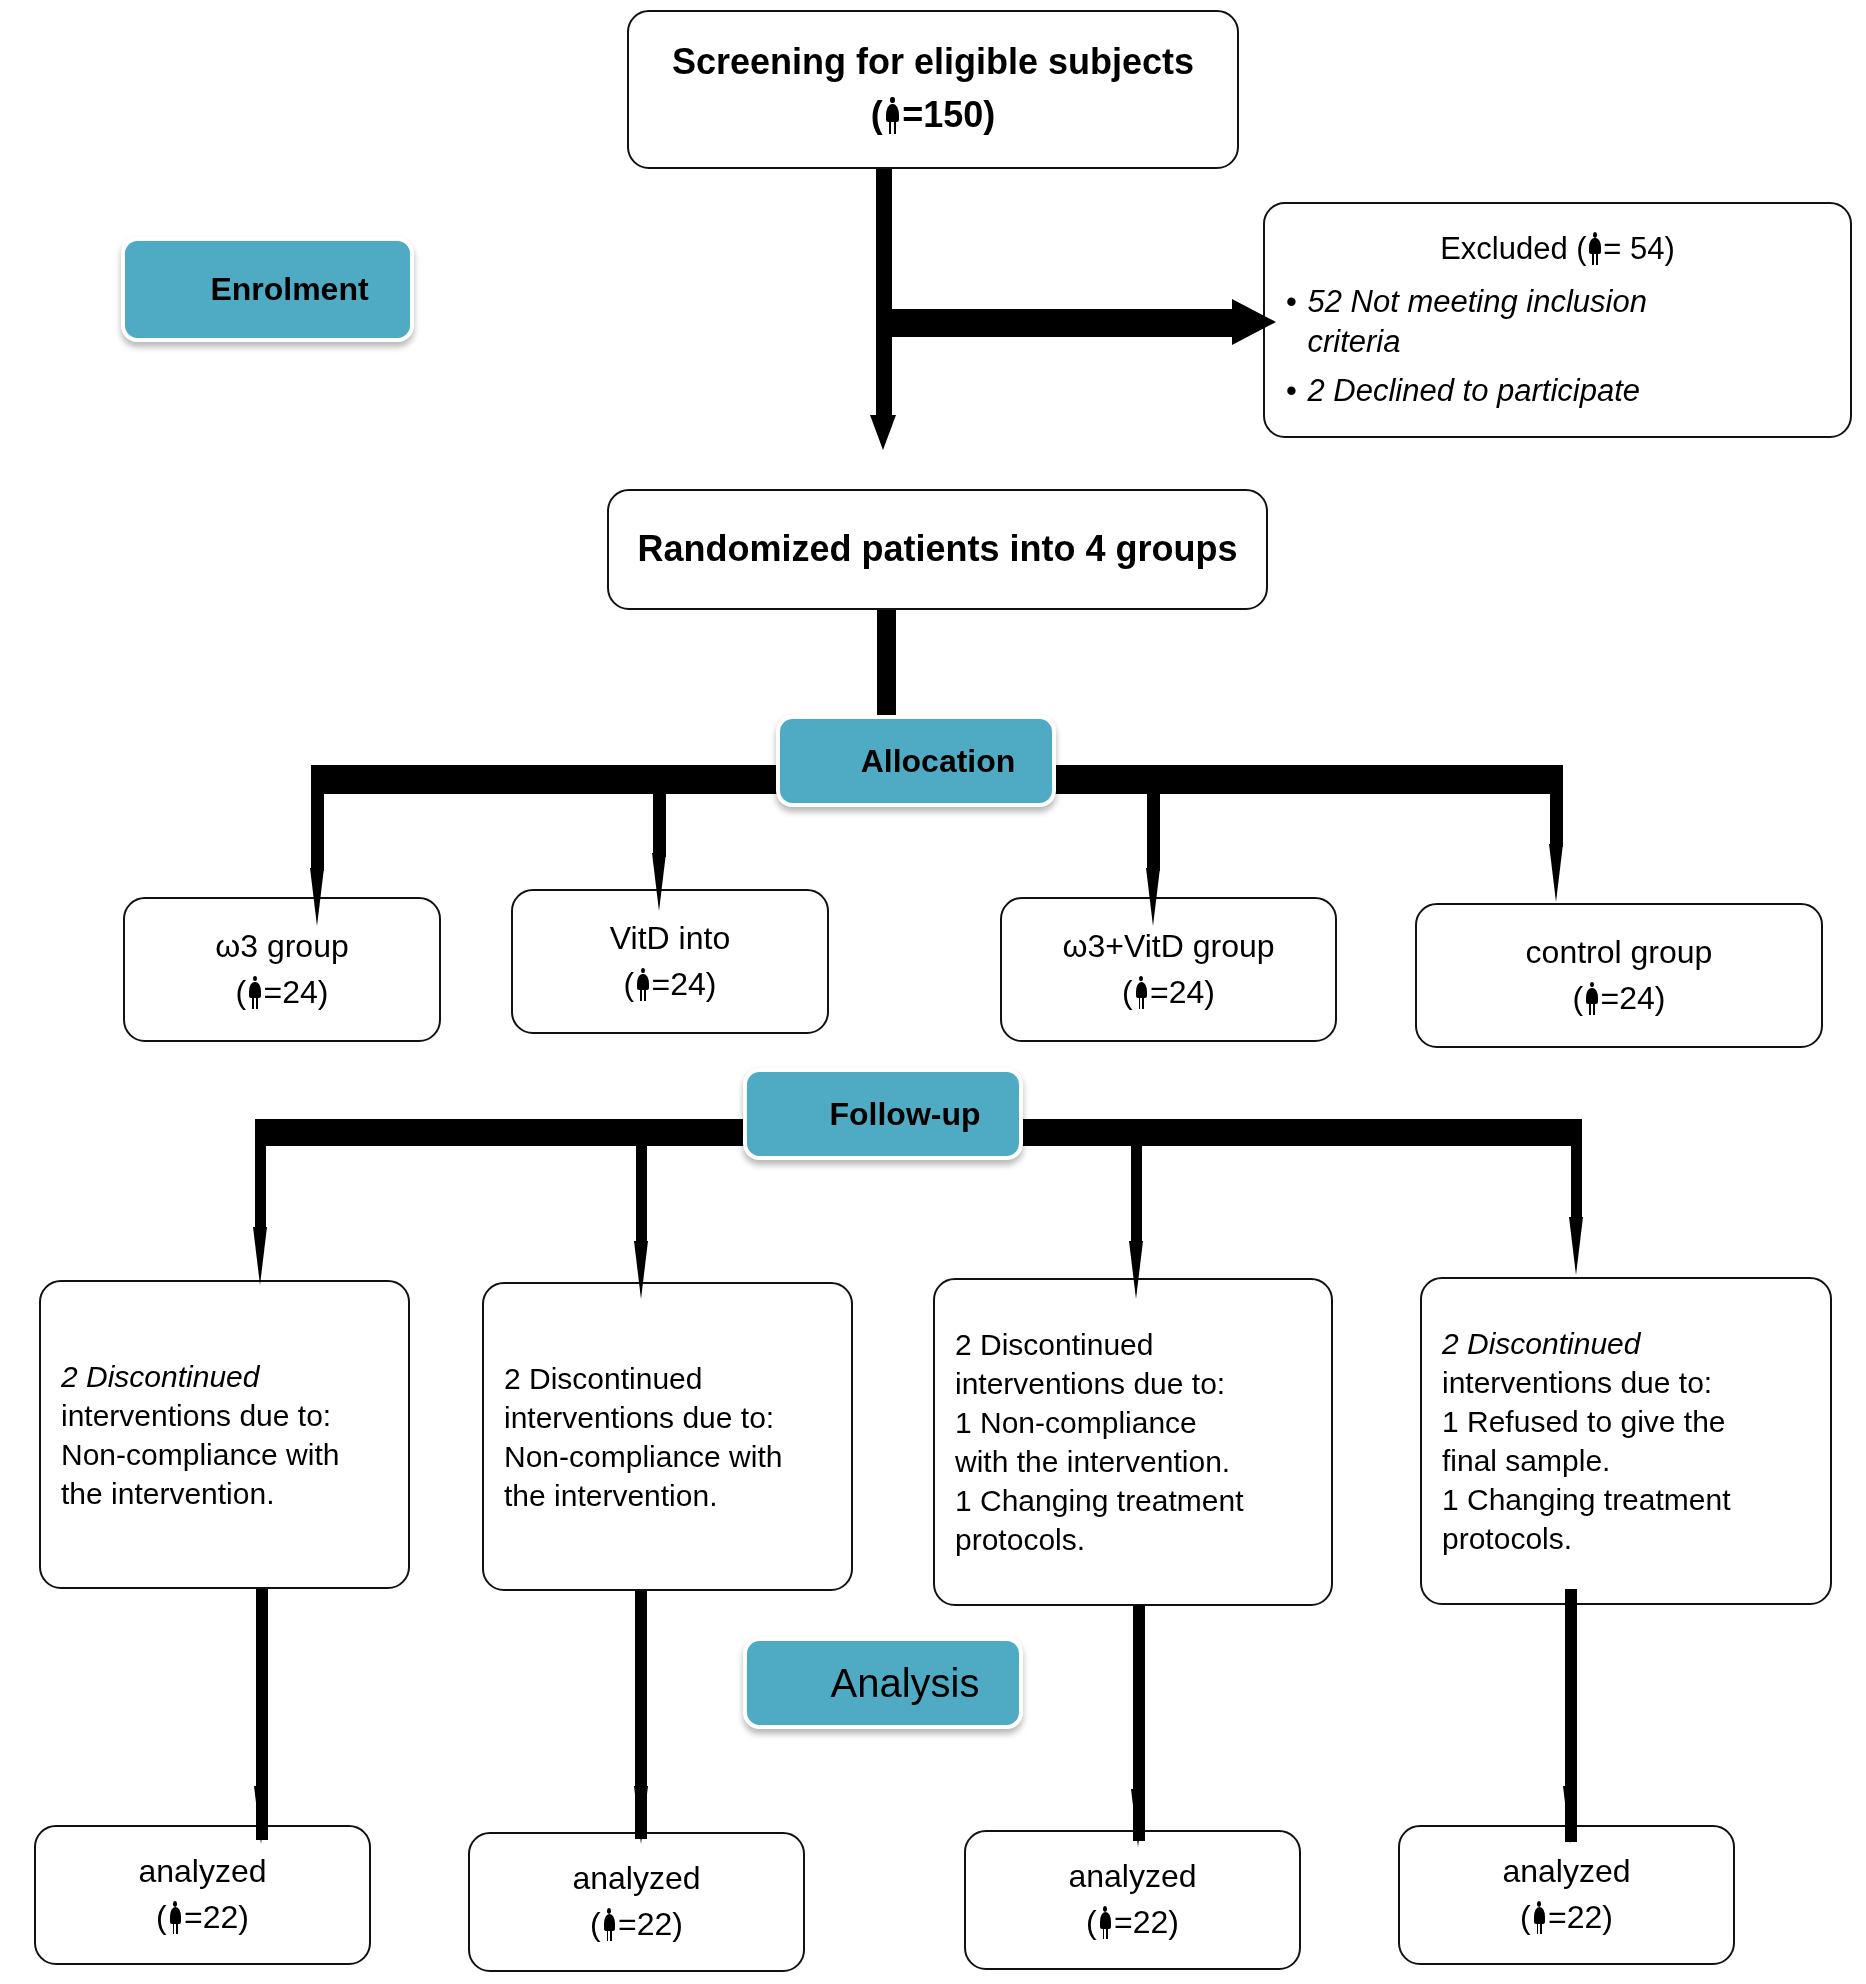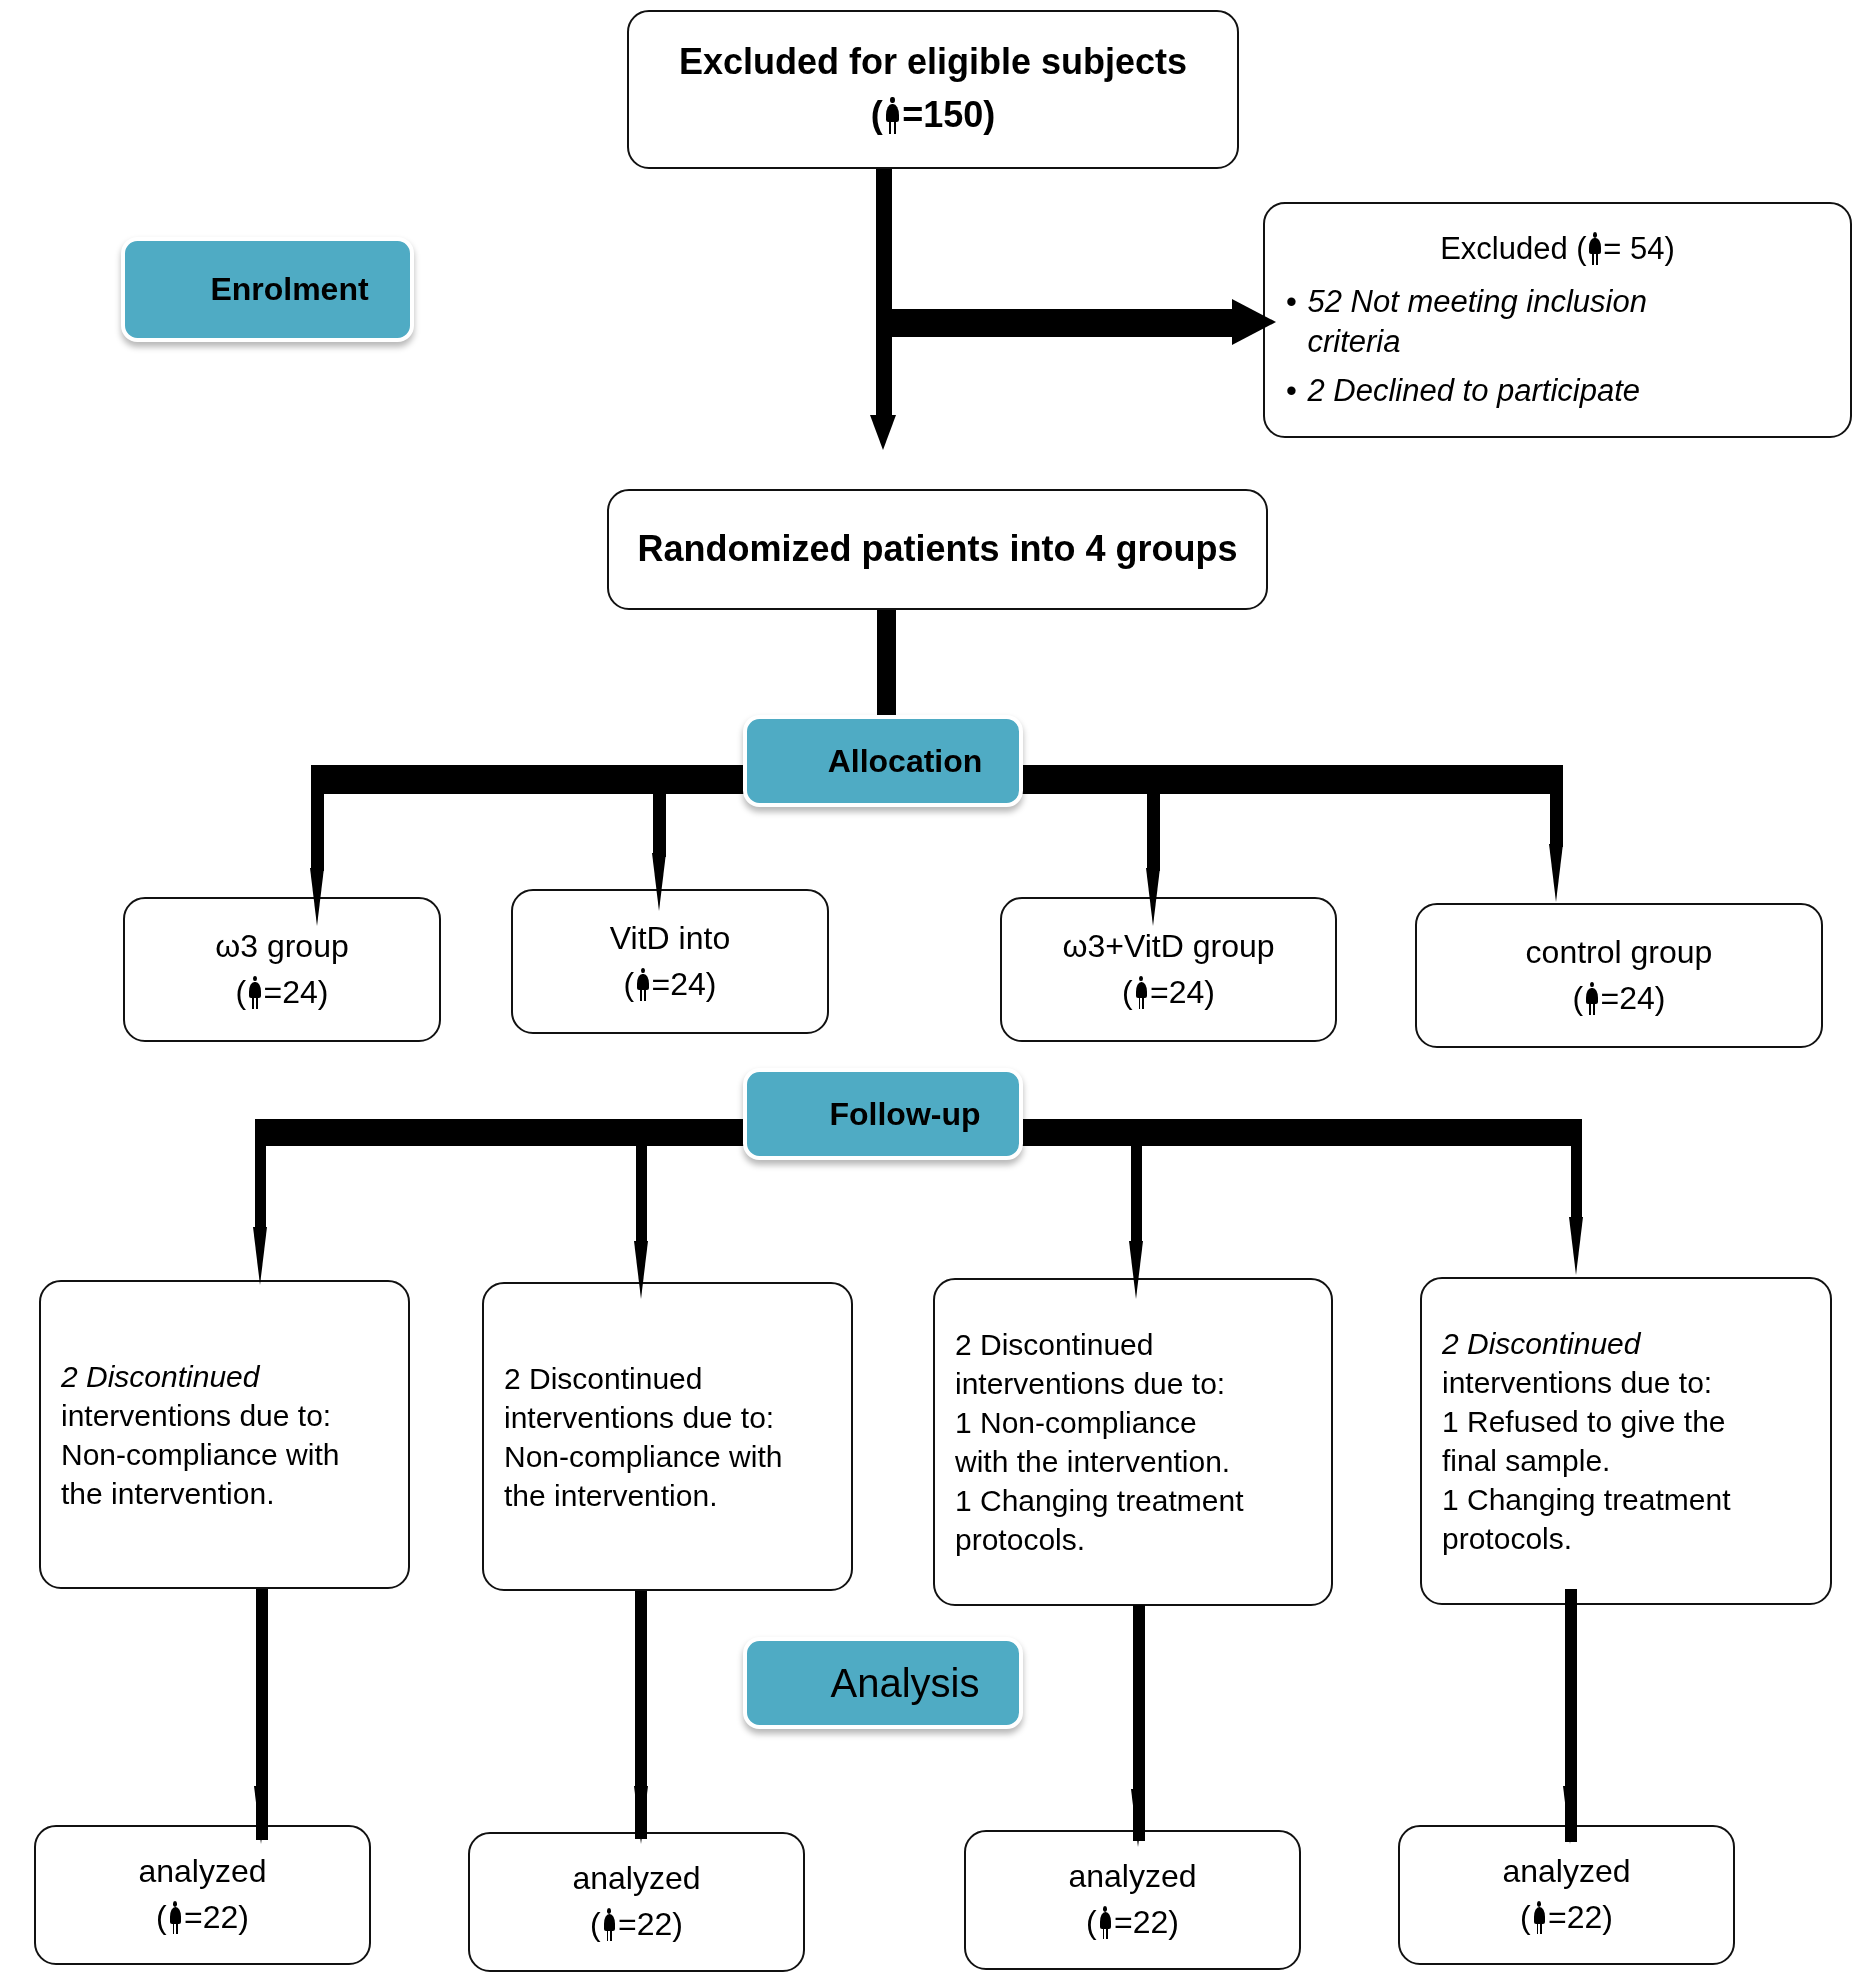--- a/index.html
+++ b/index.html
@@ -84,21 +84,21 @@
           border-radius:46% 46% 18% 18% / 60% 60% 12% 12%;}
   .p-lleg{left:33%;top:68%;width:11%;height:34%;}
   .p-rleg{left:56%;top:68%;width:11%;height:34%;}
 </style>
 </head>
 <body>
 
 <div id="root">
 
   <div class="box center" style="left:627px;top:9.6px;width:612px;height:159px;">
-    <div class="line b-bold" style="font-size:36px;">Excluded for eligible subjects</div>
+    <div class="line b-bold" style="font-size:36px;">Screening for eligible subjects</div>
     <div class="line b-bold" style="font-size:36px;margin-top:6.7px;"><span>(</span><span class="person"><i class="p-head"></i><i class="p-body"></i><i class="p-lleg"></i><i class="p-rleg"></i></span><span>=150)</span></div>
   </div>
 
   <div class="vline" style="left:876px;top:169px;width:16.4px;height:256px;"></div>
 
   <div class="hbar" style="left:876px;top:309px;width:357px;height:28px;"></div>
   <div class="arrow-right" style="left:1232px;top:299px;"></div>
   <div class="arrow-down" style="left:870px;top:415px;"></div>
 
   <div class="stage" style="left:121px;top:237px;width:293px;height:105px;">
@@ -132,21 +132,21 @@
 
   <div class="vline" style="left:311px;top:765px;width:12.5px;height:106px;"></div>
   <div class="vline" style="left:653px;top:765px;width:12.5px;height:92px;"></div>
   <div class="vline" style="left:1147px;top:765px;width:12.5px;height:106px;"></div>
   <div class="vline" style="left:1550px;top:765px;width:12.5px;height:82px;"></div>
   <div class="arrow-down thin" style="left:310px;top:868px;"></div>
   <div class="arrow-down thin" style="left:652px;top:853px;"></div>
   <div class="arrow-down thin" style="left:1146px;top:868px;"></div>
   <div class="arrow-down thin" style="left:1549px;top:844px;"></div>
 
-  <div class="stage" style="left:743px;top:715px;width:280px;height:92px;">
+  <div class="stage" style="left:776px;top:715px;width:280px;height:92px;">
     <span style="font-size:32px;font-weight:bold;">Allocation</span>
   </div>
 
   <div class="box center" style="left:123px;top:897px;width:318px;height:145px;">
     <div class="line" style="font-size:32px;">ω3 group</div>
     <div class="line" style="font-size:32px;margin-top:4.8px;"><span>(</span><span class="person"><i class="p-head"></i><i class="p-body"></i><i class="p-lleg"></i><i class="p-rleg"></i></span><span>=24)</span></div>
   </div>
 
   <div class="box center" style="left:511px;top:889px;width:318px;height:145px;">
     <div class="line" style="font-size:32px;">VitD into</div>

